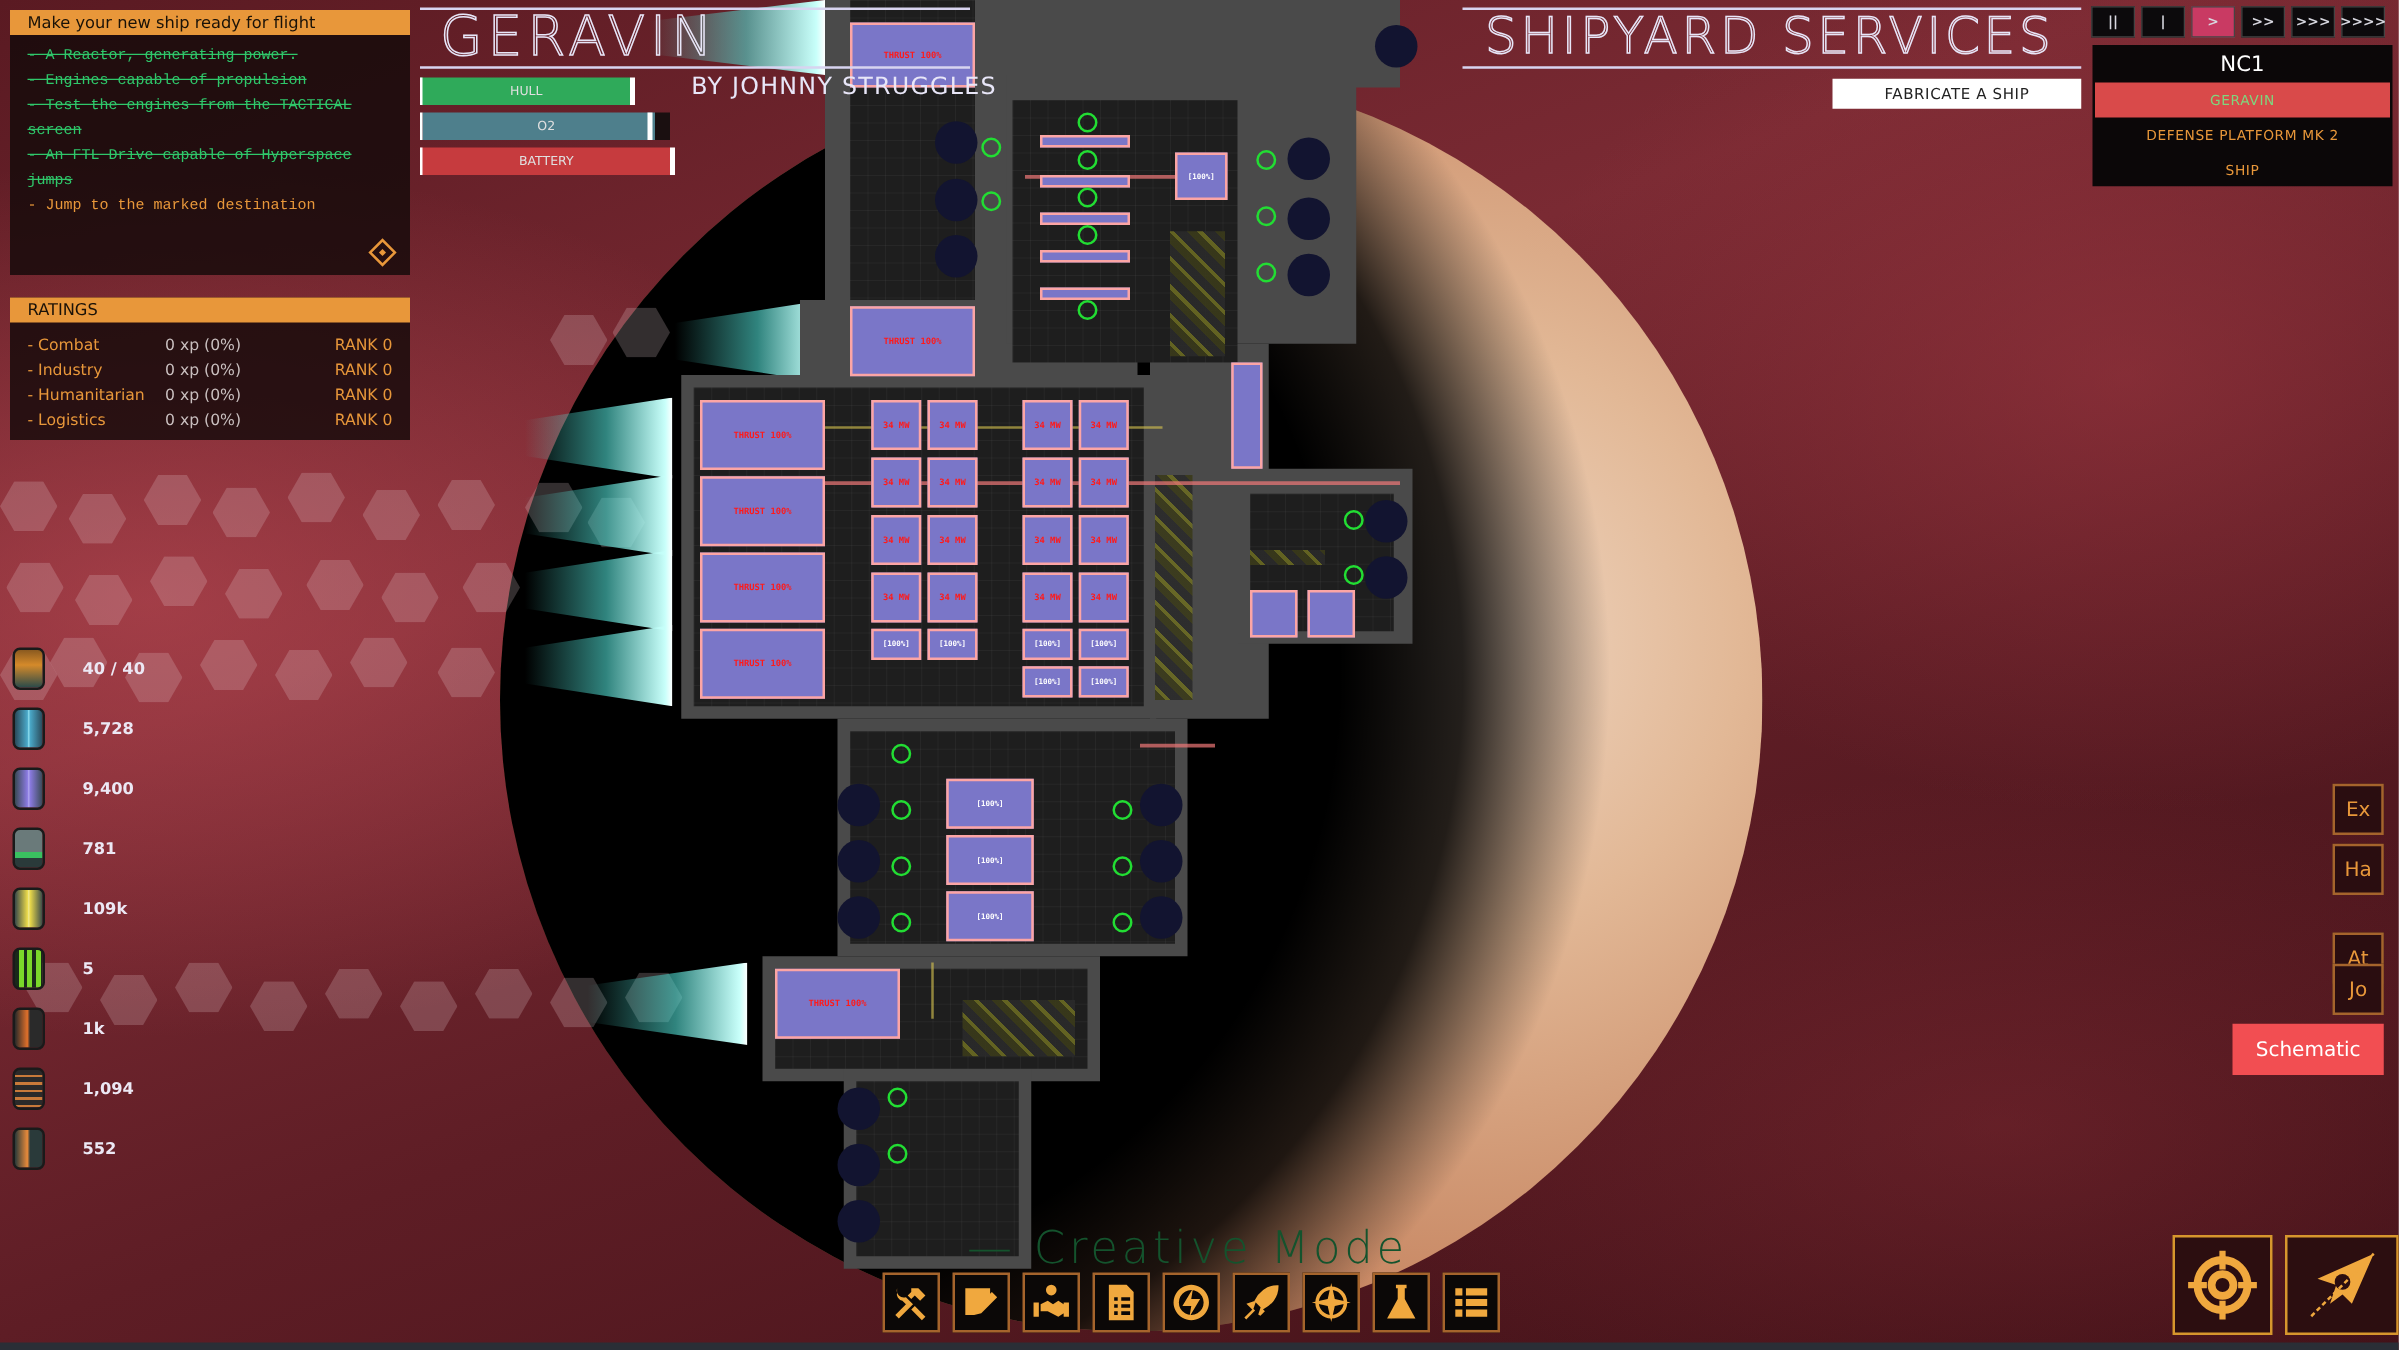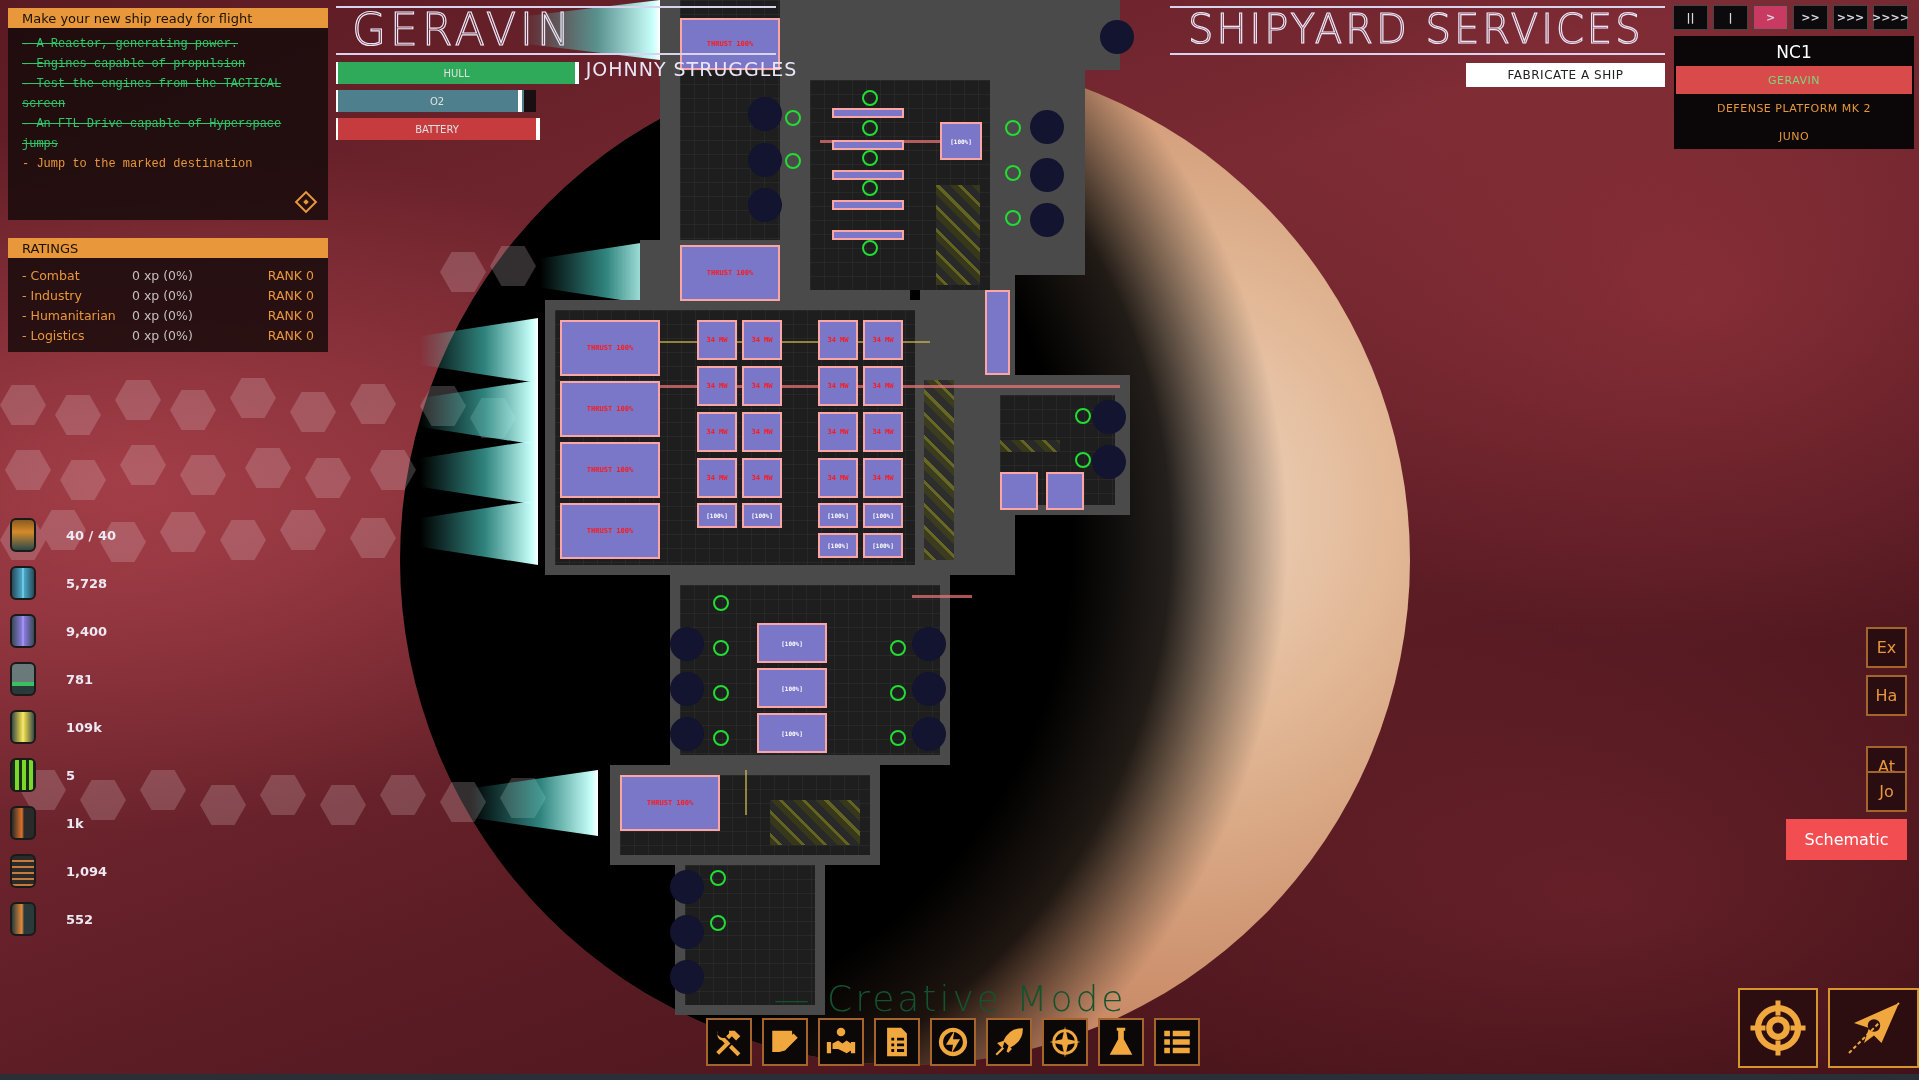--- a/index.html
+++ b/index.html
@@ -375,21 +375,21 @@
         <span class="rank">RANK 0</span>
       </div>
   </div>
 </div>
 
 <div class="title-line" style="left:336px;top:6px;width:440px;"></div>
 <div class="big-title" style="left:352px;top:4px;font-size:44px;">GERAVIN</div>
 <div class="title-line" style="left:336px;top:53px;width:440px;"></div>
 <div style="position:absolute;left:553px;top:58px;font-size:19px;color:#e8e6f8;letter-spacing:1px;">BY JOHNNY STRUGGLES</div>
 
-<div class="stat-bar" style="left:336px;top:62px;width:239px;background:#2faa5a;">
+<div class="stat-bar" style="left:336px;top:62px;width:168px;background:#2faa5a;">
     <span>HULL</span>
     <span class="cap"></span>
   </div>
 <div class="stat-bar" style="left:336px;top:90px;width:200px;background:linear-gradient(90deg,#4e7f8c 94%, #1a0f10 94%);">
     <span>O2</span>
     <span class="cap" style="right:14px;"></span>
   </div>
 <div class="stat-bar" style="left:336px;top:118px;width:200px;background:#c63b3e;">
     <span>BATTERY</span>
     <span class="cap"></span>
@@ -404,21 +404,21 @@
 <div class="speed-btn" style="left:1713px;">|</div>
 <div class="speed-btn active" style="left:1753px;">&gt;</div>
 <div class="speed-btn" style="left:1793px;">&gt;&gt;</div>
 <div class="speed-btn" style="left:1833px;">&gt;&gt;&gt;</div>
 <div class="speed-btn" style="left:1873px;">&gt;&gt;&gt;&gt;</div>
 
 <div class="nc-panel" style="left:1674px;top:36px;width:240px;height:113px;">
   <div class="nc-title">NC1</div>
   <div class="nc-item sel">GERAVIN</div>
   <div class="nc-item">DEFENSE PLATFORM MK 2</div>
-  <div class="nc-item">JUNO</div>
+  <div class="nc-item">SHIP</div>
 </div>
 
 <div>
   <div class="res-row" style="top:515px;">
       <span class="res-icon" style="background:linear-gradient(#8a5a20,#d58a2a 40%,#2a4a4a);"></span>
       <span class="res-val">40 / 40</span>
     </div>
   <div class="res-row" style="top:563px;">
       <span class="res-icon" style="background:linear-gradient(90deg,#2a4a5a,#4aa8c8 45%,#8fe0f0 50%,#4aa8c8 55%,#2a4a5a);"></span>
       <span class="res-val">5,728</span>

